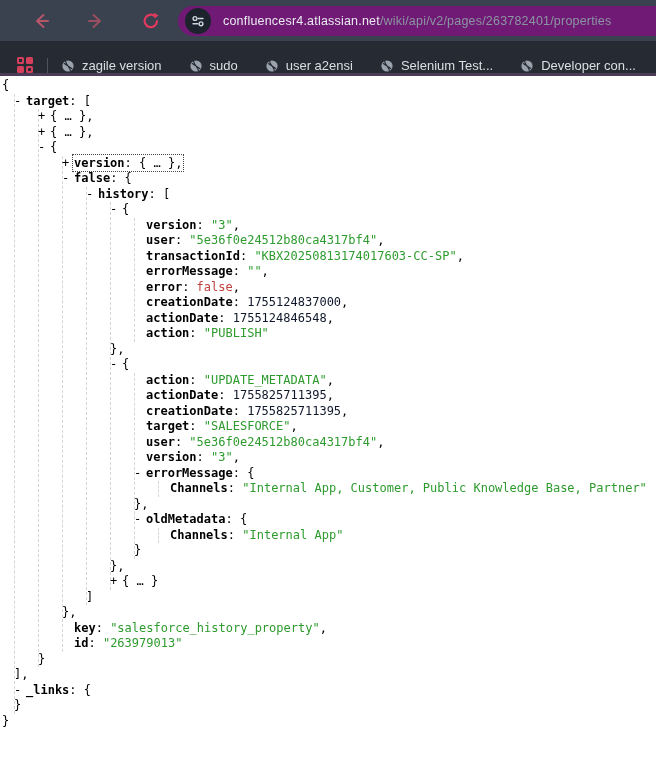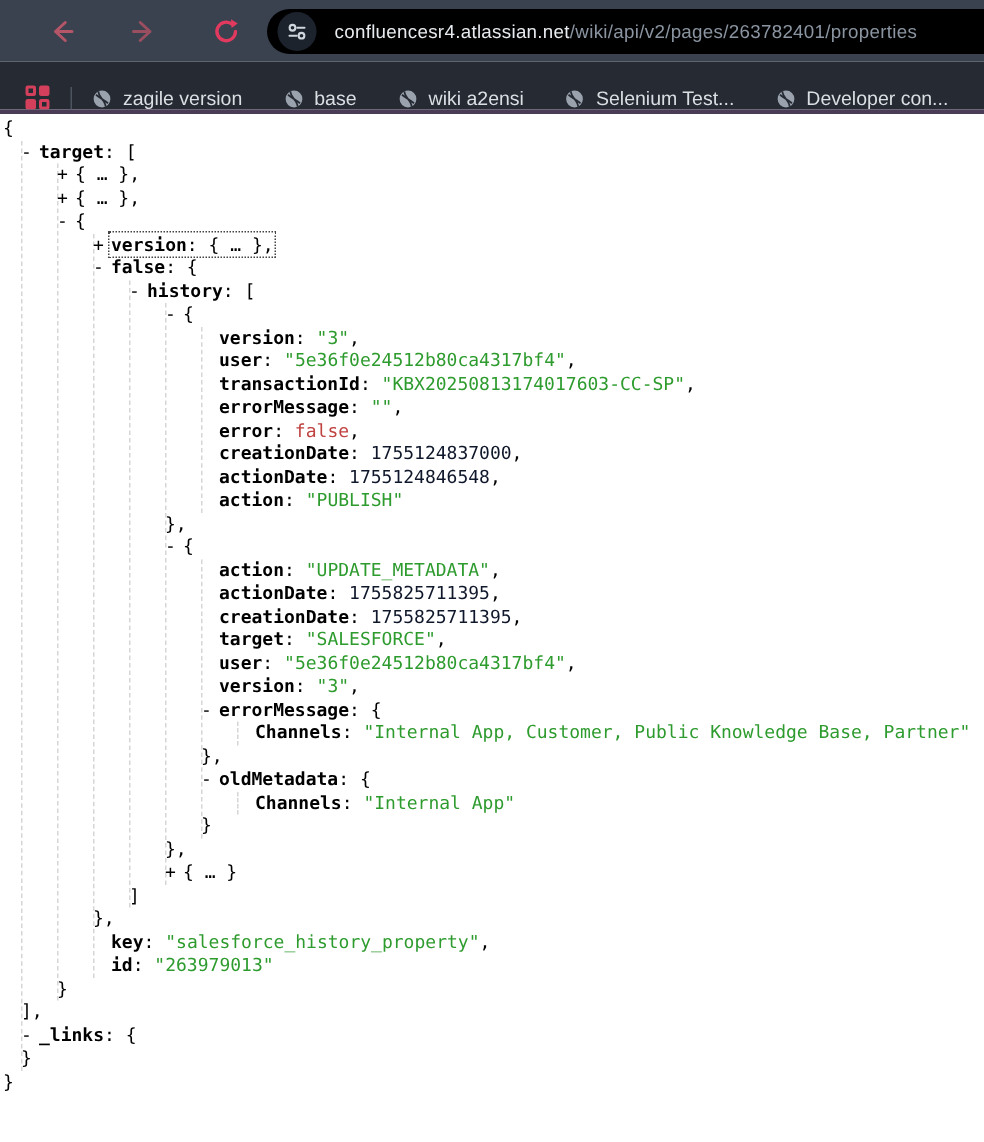--- a/index.html
+++ b/index.html
@@ -8,21 +8,21 @@
 
   
   .toolbar {
     height: 41px; background: #3a414f;
     display: flex; align-items: center; padding-left: 30px;
   }
   .nav-btn { width: 22px; height: 22px; display: flex; align-items: center; justify-content: center; flex: 0 0 auto; cursor: pointer; }
   .nav-btn + .nav-btn { margin-left: 33px; }
   .url-pill {
     margin-left: 16px; flex: 1 1 auto; height: 30px;
-    background: #000000; border-radius: 16px 0 0 16px;
+    background: #701a75; border-radius: 16px 0 0 16px;
     display: flex; align-items: center; padding-left: 7px; overflow: hidden;
   }
   .perm-badge {
     width: 26px; height: 26px; border-radius: 50%; background: #1c232d;
     display: flex; align-items: center; justify-content: center; flex: 0 0 auto; cursor: pointer;
   }
   .url-text { margin-left: 12px; font-size: 12.5px; white-space: nowrap; letter-spacing: 0.2px; }
   .url-domain { color: #e8ebef; }
   .url-path { color: #8b95a2; }
 
@@ -107,28 +107,28 @@
         <circle cx="7" cy="7" r="5.6" fill="#9aa3ad"></circle>
         <path d="M3 4.2 C6 6.5 8 7.5 11 9.8 M4.6 1.9 C4.6 6 9.4 8 9.4 12.1" stroke="#252a33" stroke-width="1.2" fill="none"></path>
       </svg>
       <span class="bm-label">zagile version</span>
     </div>
     <div class="bm-item">
       <svg width="14" height="14" viewBox="0 0 14 14">
         <circle cx="7" cy="7" r="5.6" fill="#9aa3ad"></circle>
         <path d="M3 4.2 C6 6.5 8 7.5 11 9.8 M4.6 1.9 C4.6 6 9.4 8 9.4 12.1" stroke="#252a33" stroke-width="1.2" fill="none"></path>
       </svg>
-      <span class="bm-label">base</span>
-    </div>
-    <div class="bm-item">
-      <svg width="14" height="14" viewBox="0 0 14 14">
-        <circle cx="7" cy="7" r="5.6" fill="#9aa3ad"></circle>
-        <path d="M3 4.2 C6 6.5 8 7.5 11 9.8 M4.6 1.9 C4.6 6 9.4 8 9.4 12.1" stroke="#252a33" stroke-width="1.2" fill="none"></path>
-      </svg>
-      <span class="bm-label">wiki a2ensi</span>
+      <span class="bm-label">sudo</span>
+    </div>
+    <div class="bm-item">
+      <svg width="14" height="14" viewBox="0 0 14 14">
+        <circle cx="7" cy="7" r="5.6" fill="#9aa3ad"></circle>
+        <path d="M3 4.2 C6 6.5 8 7.5 11 9.8 M4.6 1.9 C4.6 6 9.4 8 9.4 12.1" stroke="#252a33" stroke-width="1.2" fill="none"></path>
+      </svg>
+      <span class="bm-label">user a2ensi</span>
     </div>
     <div class="bm-item">
       <svg width="14" height="14" viewBox="0 0 14 14">
         <circle cx="7" cy="7" r="5.6" fill="#9aa3ad"></circle>
         <path d="M3 4.2 C6 6.5 8 7.5 11 9.8 M4.6 1.9 C4.6 6 9.4 8 9.4 12.1" stroke="#252a33" stroke-width="1.2" fill="none"></path>
       </svg>
       <span class="bm-label">Selenium Test...</span>
     </div>
     <div class="bm-item">
       <svg width="14" height="14" viewBox="0 0 14 14">

